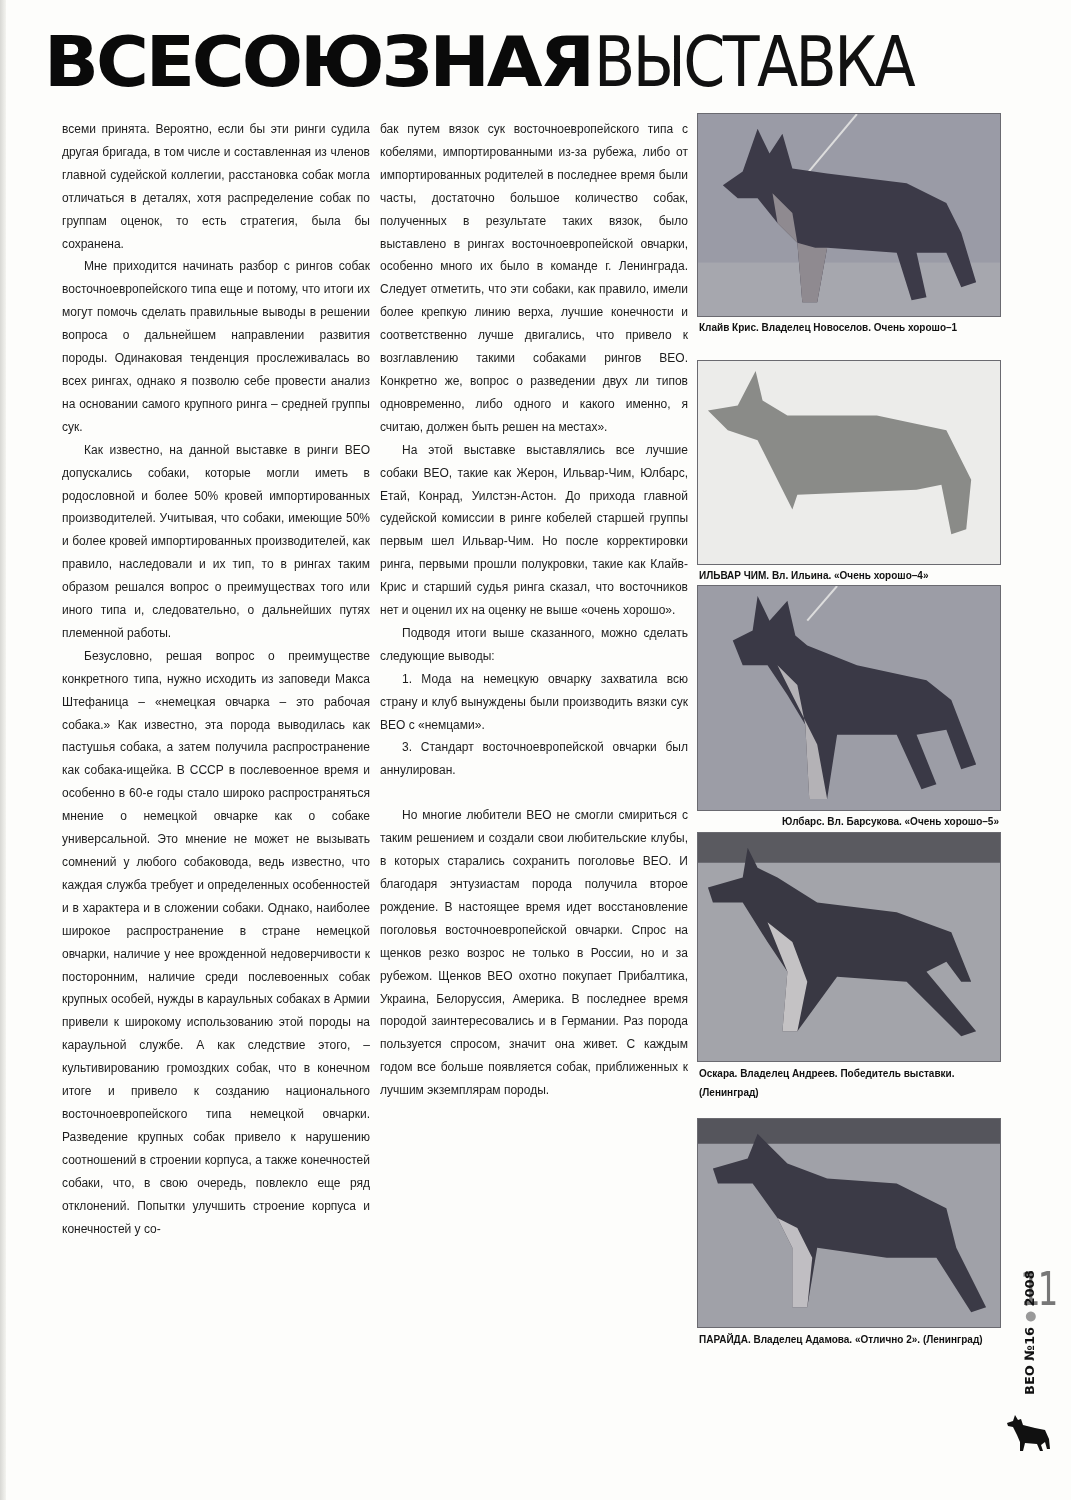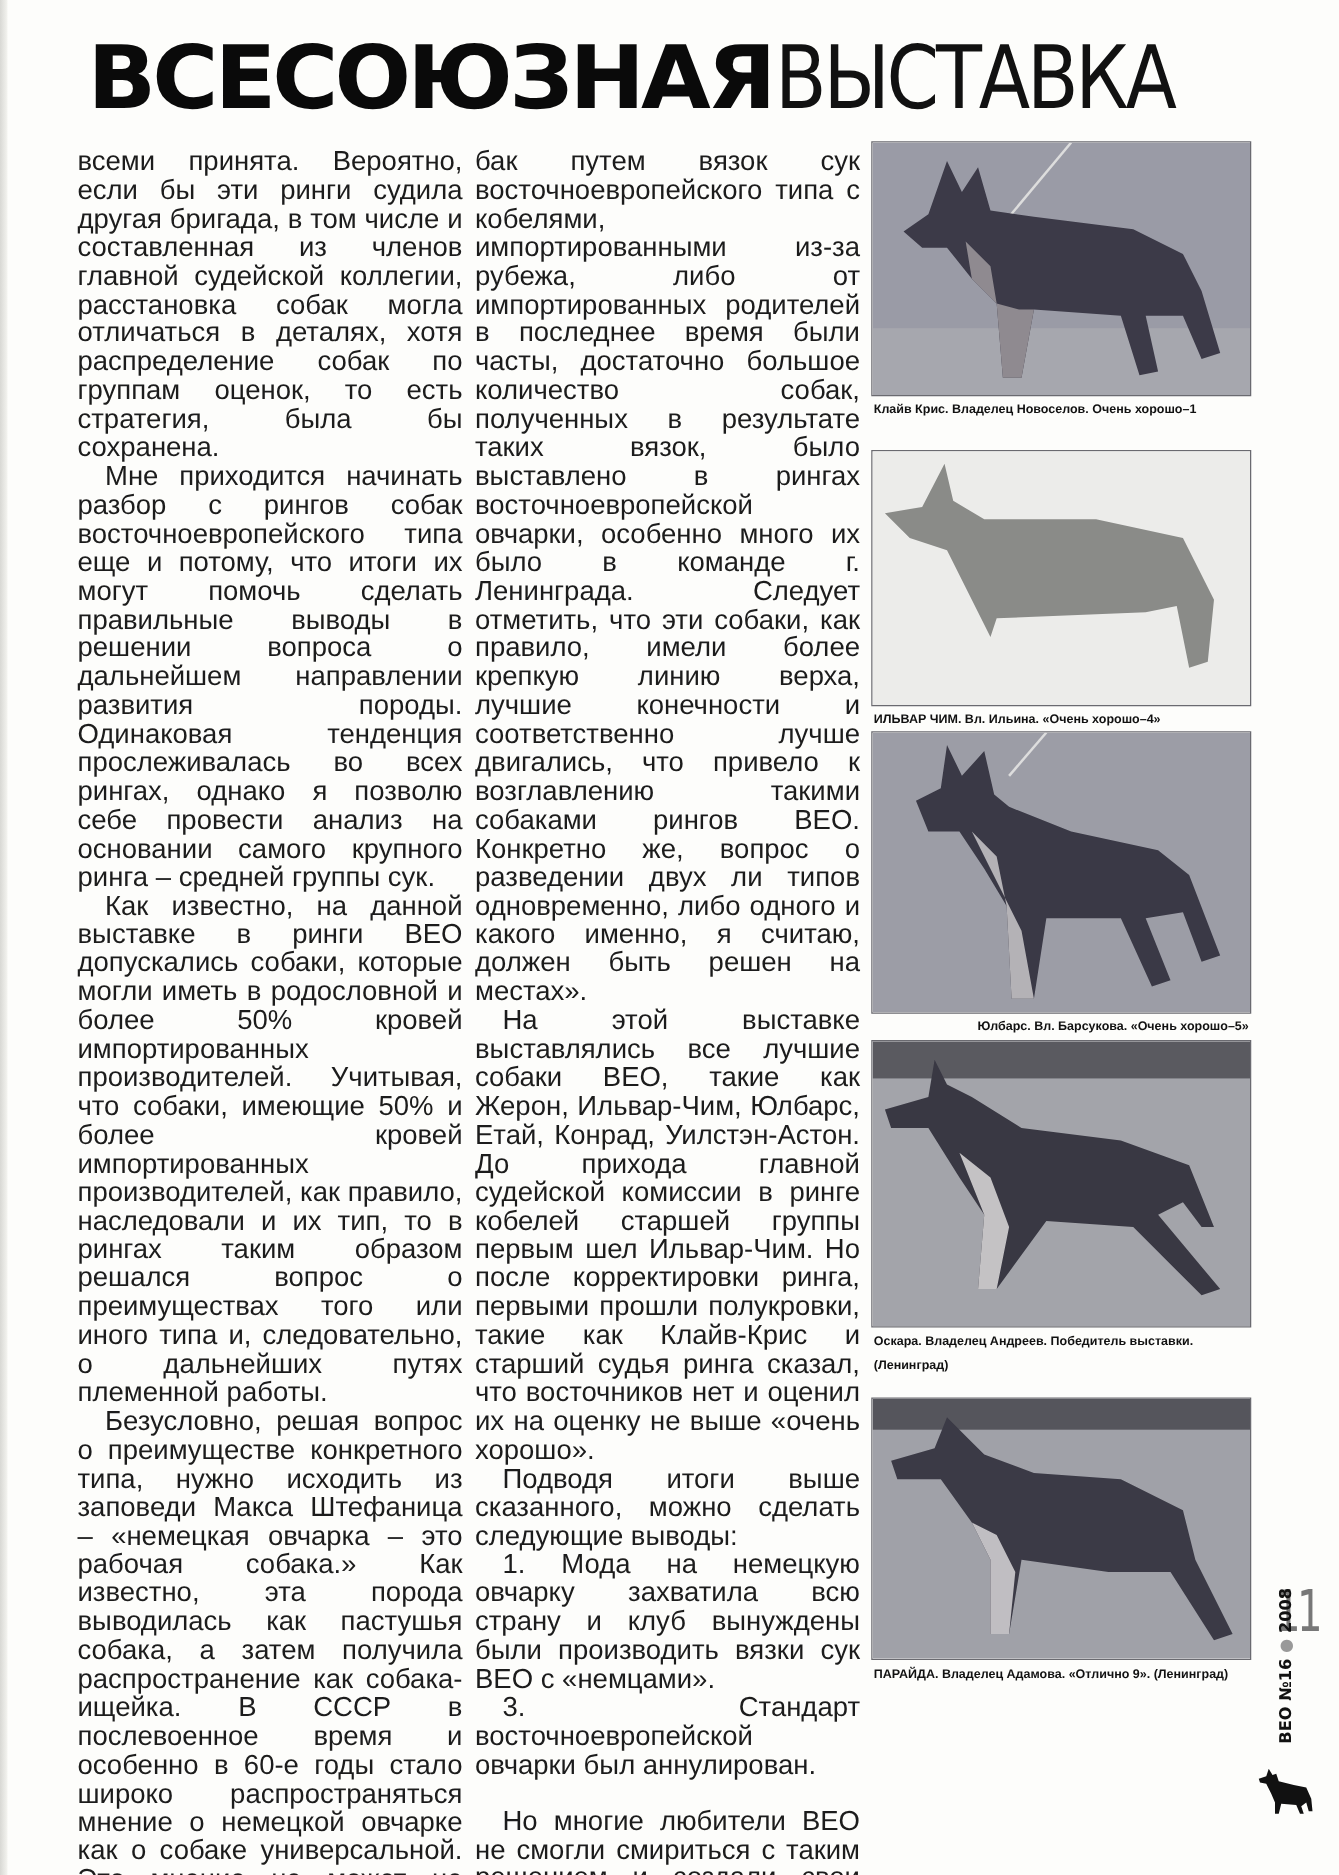--- a/index.html
+++ b/index.html
@@ -3,29 +3,29 @@
 <meta charset="utf-8">
 <style>
   html, body { margin: 0; padding: 0; }
   body {
     width: 1071px; height: 1500px; position: relative; overflow: hidden;
     background: #fdfdfb; color: #1a1a1a;
     font-family: "DejaVu Sans", sans-serif;
   }
   .page-edge { position: absolute; left: 0; top: 0; width: 6px; height: 1500px; background: linear-gradient(to right, #d8d8d4, #f4f4f0); }
   .title {
-    position: absolute; left: 78px; top: 22px; height: 80px; white-space: nowrap;
+    position: absolute; left: 52px; top: 22px; height: 80px; white-space: nowrap;
     line-height: 80px; letter-spacing: -1px;
   }
   .title .bold { font-family: "DejaVu Sans", sans-serif; font-weight: bold; font-size: 70px; color: #0a0a0a; letter-spacing: -3px; transform: scaleX(1.03); display:inline-block;}
   .title .light { font-family: "DejaVu Sans", sans-serif; font-weight: normal; font-size: 70px; color: #111; letter-spacing: -3px; margin-left: 10px; transform: scaleX(0.86); transform-origin: left; display:inline-block;}
 
   .col {
     position: absolute; top: 118px; width: 308px;
-    font-family: "Liberation Sans", sans-serif; font-size: 22px; line-height: 22.9px;
+    font-family: "Liberation Sans", sans-serif; font-size: 12px; line-height: 22.9px;
     text-align: justify; hyphens: manual; color: #1c1c1c;
   }
   .col-1 { left: 62px; height: 1360px; }
   .col-2 { left: 380px; height: 1360px; }
   .col p { margin: 0; text-indent: 0; }
   .col p.ind { text-indent: 22px; }
   .col .gap { height: 22px; }
 
   .photo {
     position: absolute; left: 697px; width: 304px;
@@ -113,21 +113,21 @@
 <div class="caption" style="top:1064px;">Оскара. Владелец Андреев. Победитель выставки. (Ленинград)</div>
 
 <div class="photo" style="top:1118px;height:210px;">
   <svg viewBox="0 0 304 210" preserveAspectRatio="none">
     <rect width="304" height="210" fill="#a0a1a8"></rect>
     <rect width="304" height="25" fill="#55555c"></rect>
     <path d="M15 50 L50 40 L60 15 L75 30 L90 45 L130 60 L200 65 L250 90 L260 130 L290 190 L275 195 L240 140 L190 140 L120 130 L110 190 L95 190 L95 130 L80 100 L55 65 L20 65 Z" fill="#3b3a46"></path>
     <path d="M80 100 L95 130 L95 190 L110 190 L115 140 L100 110 Z" fill="#c0bec2"></path>
   </svg>
 </div>
-<div class="caption" style="top:1330px;">ПАРАЙДА. Владелец Адамова. «Отлично 9». (Ленинград)</div>
+<div class="caption" style="top:1330px;">ПАРАЙДА. Владелец Адамова. «Отлично 2». (Ленинград)</div>
 
 <div class="page-number">11</div>
 <div class="issue">
   <span>ВЕО №16</span>
   <span class="dot">●</span>
   <span>2008</span>
 </div>
 <svg class="dog-logo" viewBox="0 0 46 40">
   <path d="M2 8 L8 6 L10 0 L13 5 L16 4 L18 10 L30 13 L40 15 L44 24 L45 34 L42 34 L40 27 L36 30 L38 36 L35 36 L32 29 L20 28 L18 36 L15 36 L15 27 L12 20 L8 12 L3 11 Z" fill="#111"></path>
 </svg>

